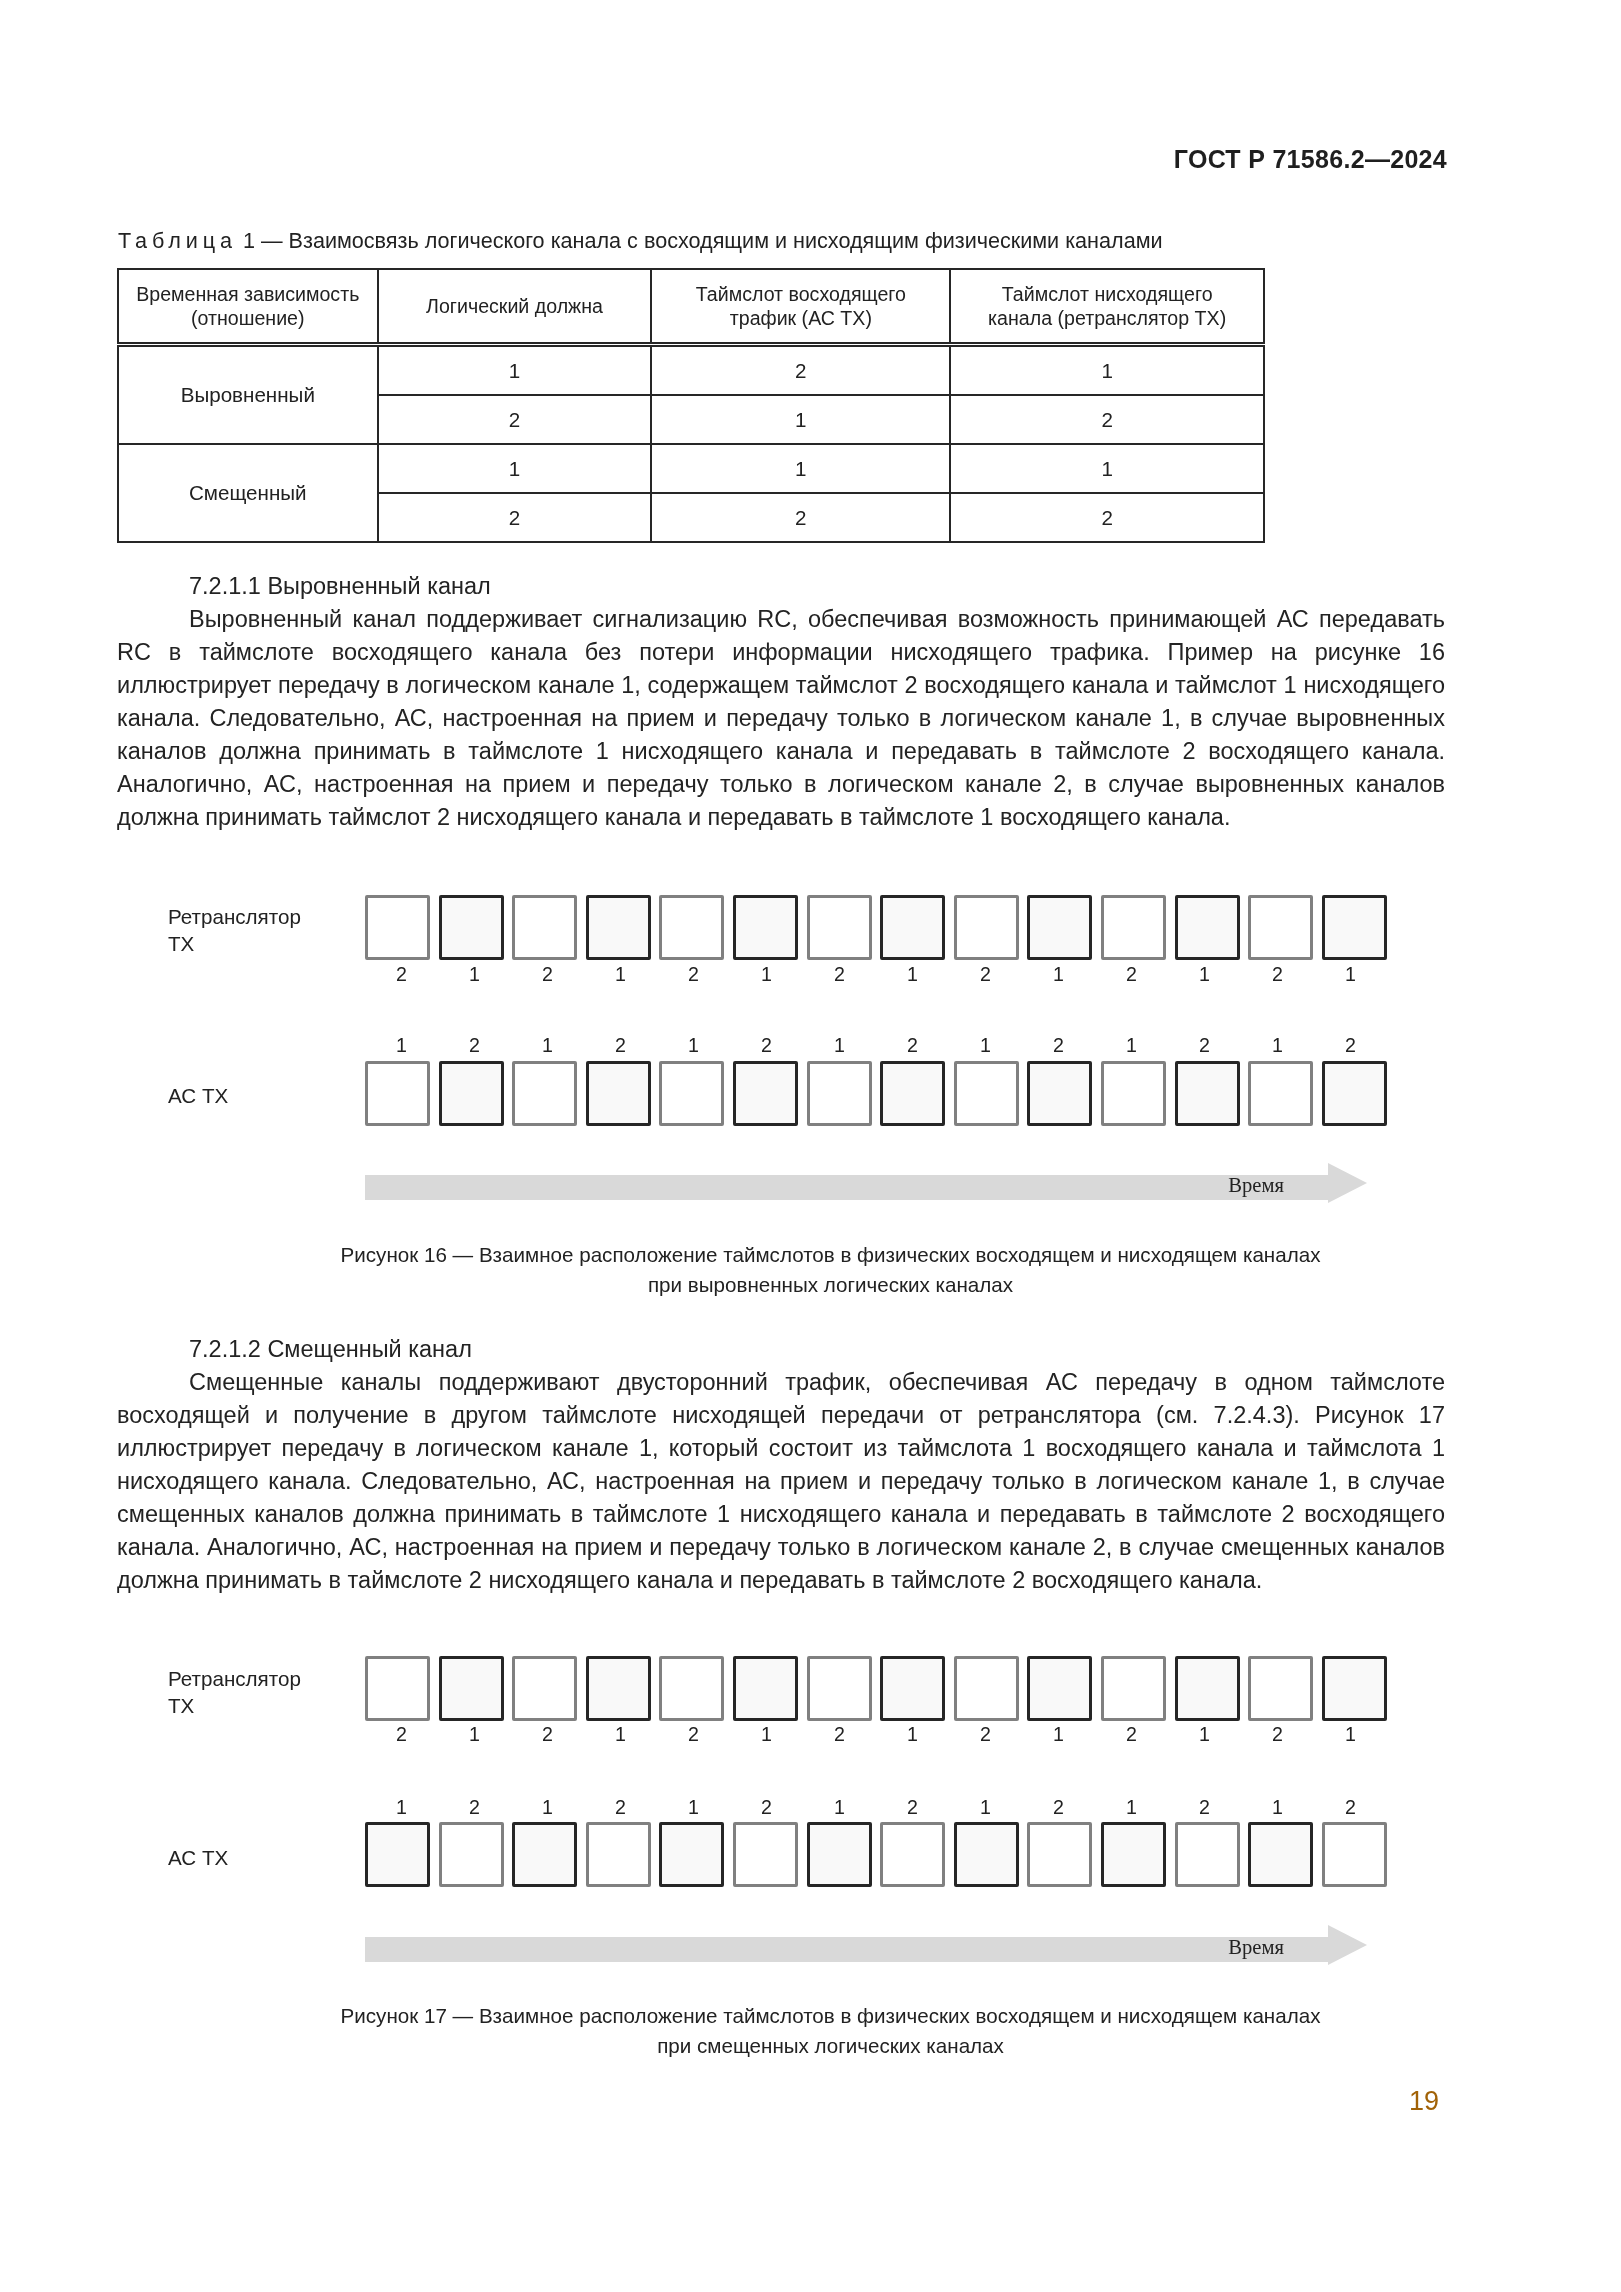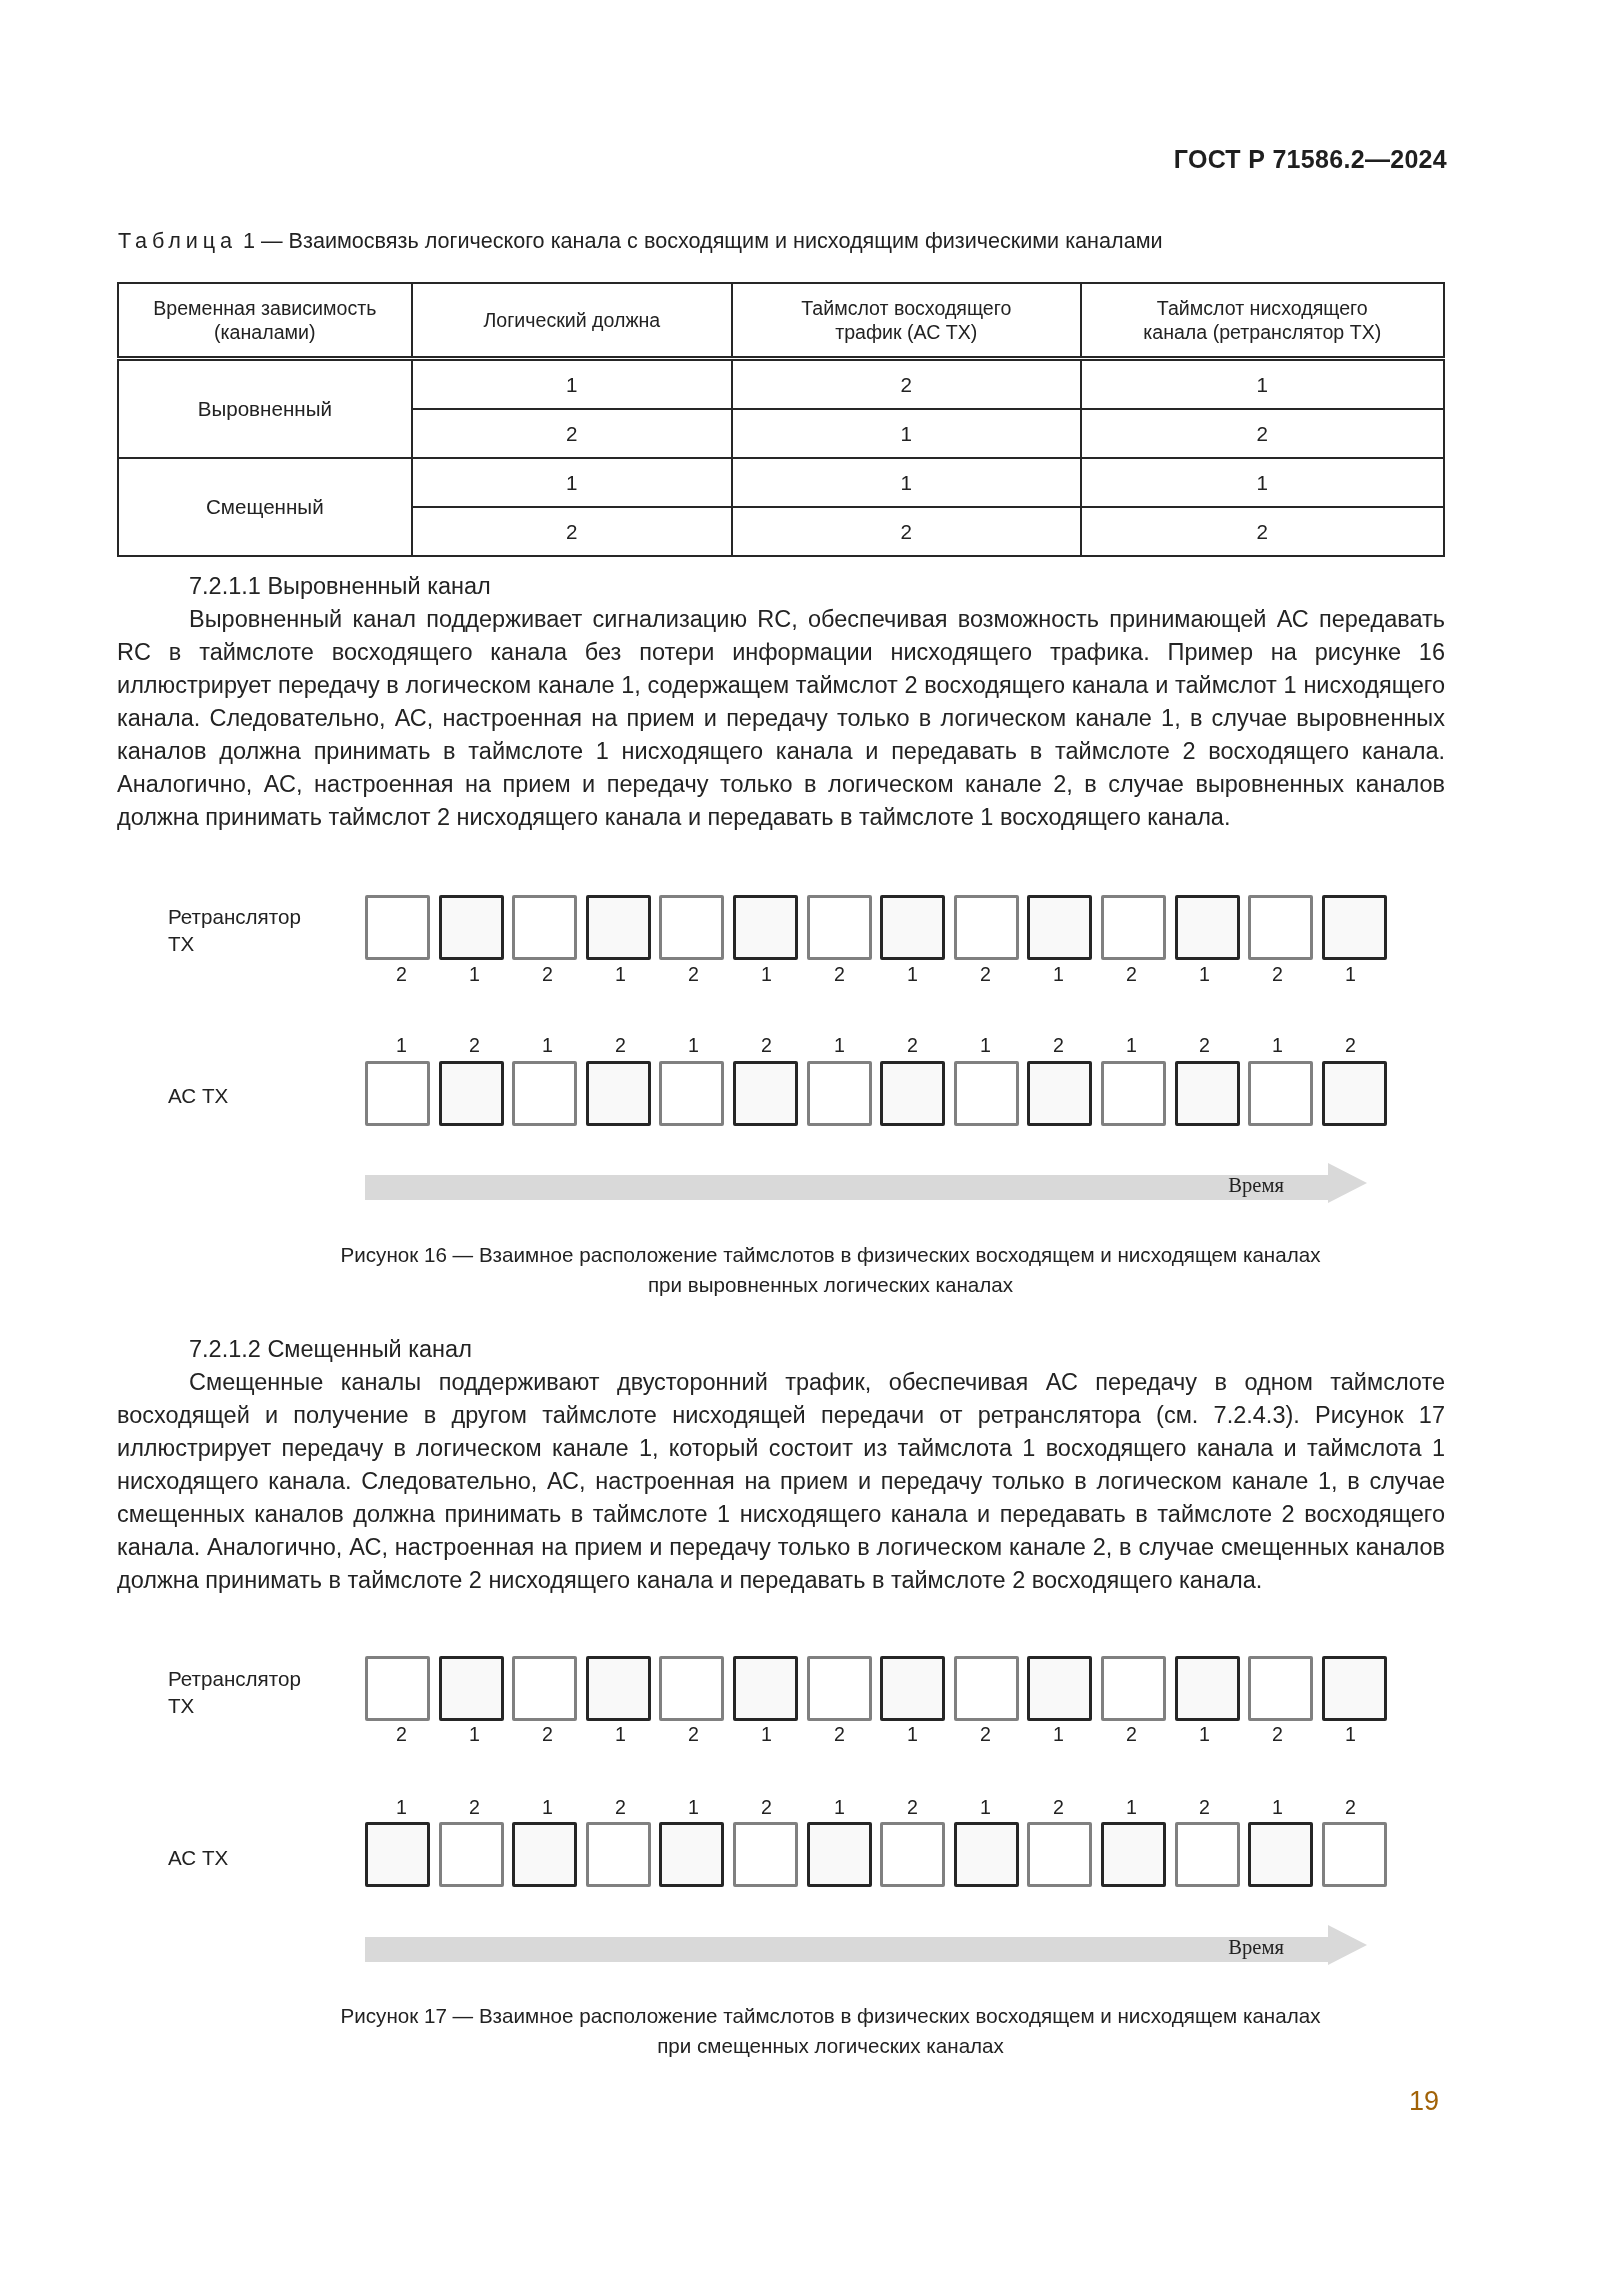--- a/index.html
+++ b/index.html
@@ -9,21 +9,21 @@
     }
     .header-code {
       position: absolute; top: 145px; right: 174px;
       font-size: 25px; font-weight: bold; color: #1f1f1f; letter-spacing: 0.3px;
     }
     .table-caption {
       position: absolute; top: 228px; left: 118px; font-size: 21.6px; color: #222;
     }
     .table-caption .spaced { letter-spacing: 4.9px; }
     table.data {
-      position: absolute; top: 282px; left: 117px; width: 1328px;
+      position: absolute; top: 268px; left: 117px; width: 1148px;
       border-collapse: collapse; font-size: 20.6px; color: #222;
     }
     table.data td, table.data th {
       border: 2px solid #262626; text-align: center; vertical-align: middle;
       font-weight: normal; padding: 0;
     }
     table.data { border: 2.9px solid #262626; }
     table.data thead th { height: 72px; line-height: 24.5px; font-size: 19.6px; }
     table.data thead tr { border-bottom: 5.9px double #262626; }
     table.data tbody td { height: 47px; }
@@ -81,21 +81,21 @@
 
 <table class="data">
   <colgroup>
     <col style="width:294px">
       <col style="width:321px">
       <col style="width:349px">
       <col style="width:364px">
   </colgroup>
   <thead>
     <tr>
-      <th><span>Временная зависимость</span><br><span>(каналами)</span></th>
+      <th><span>Временная зависимость</span><br><span>(отношение)</span></th>
       <th><span>Логический должна</span></th>
       <th><span>Таймслот восходящего</span><br><span>трафик (АС ТХ)</span></th>
       <th><span>Таймслот нисходящего</span><br><span>канала (ретранслятор ТХ)</span></th>
     </tr>
   </thead>
   <tbody>
     <tr>
       <td rowspan="2">Выровненный</td>
       <td>1</td>
       <td>2</td>

